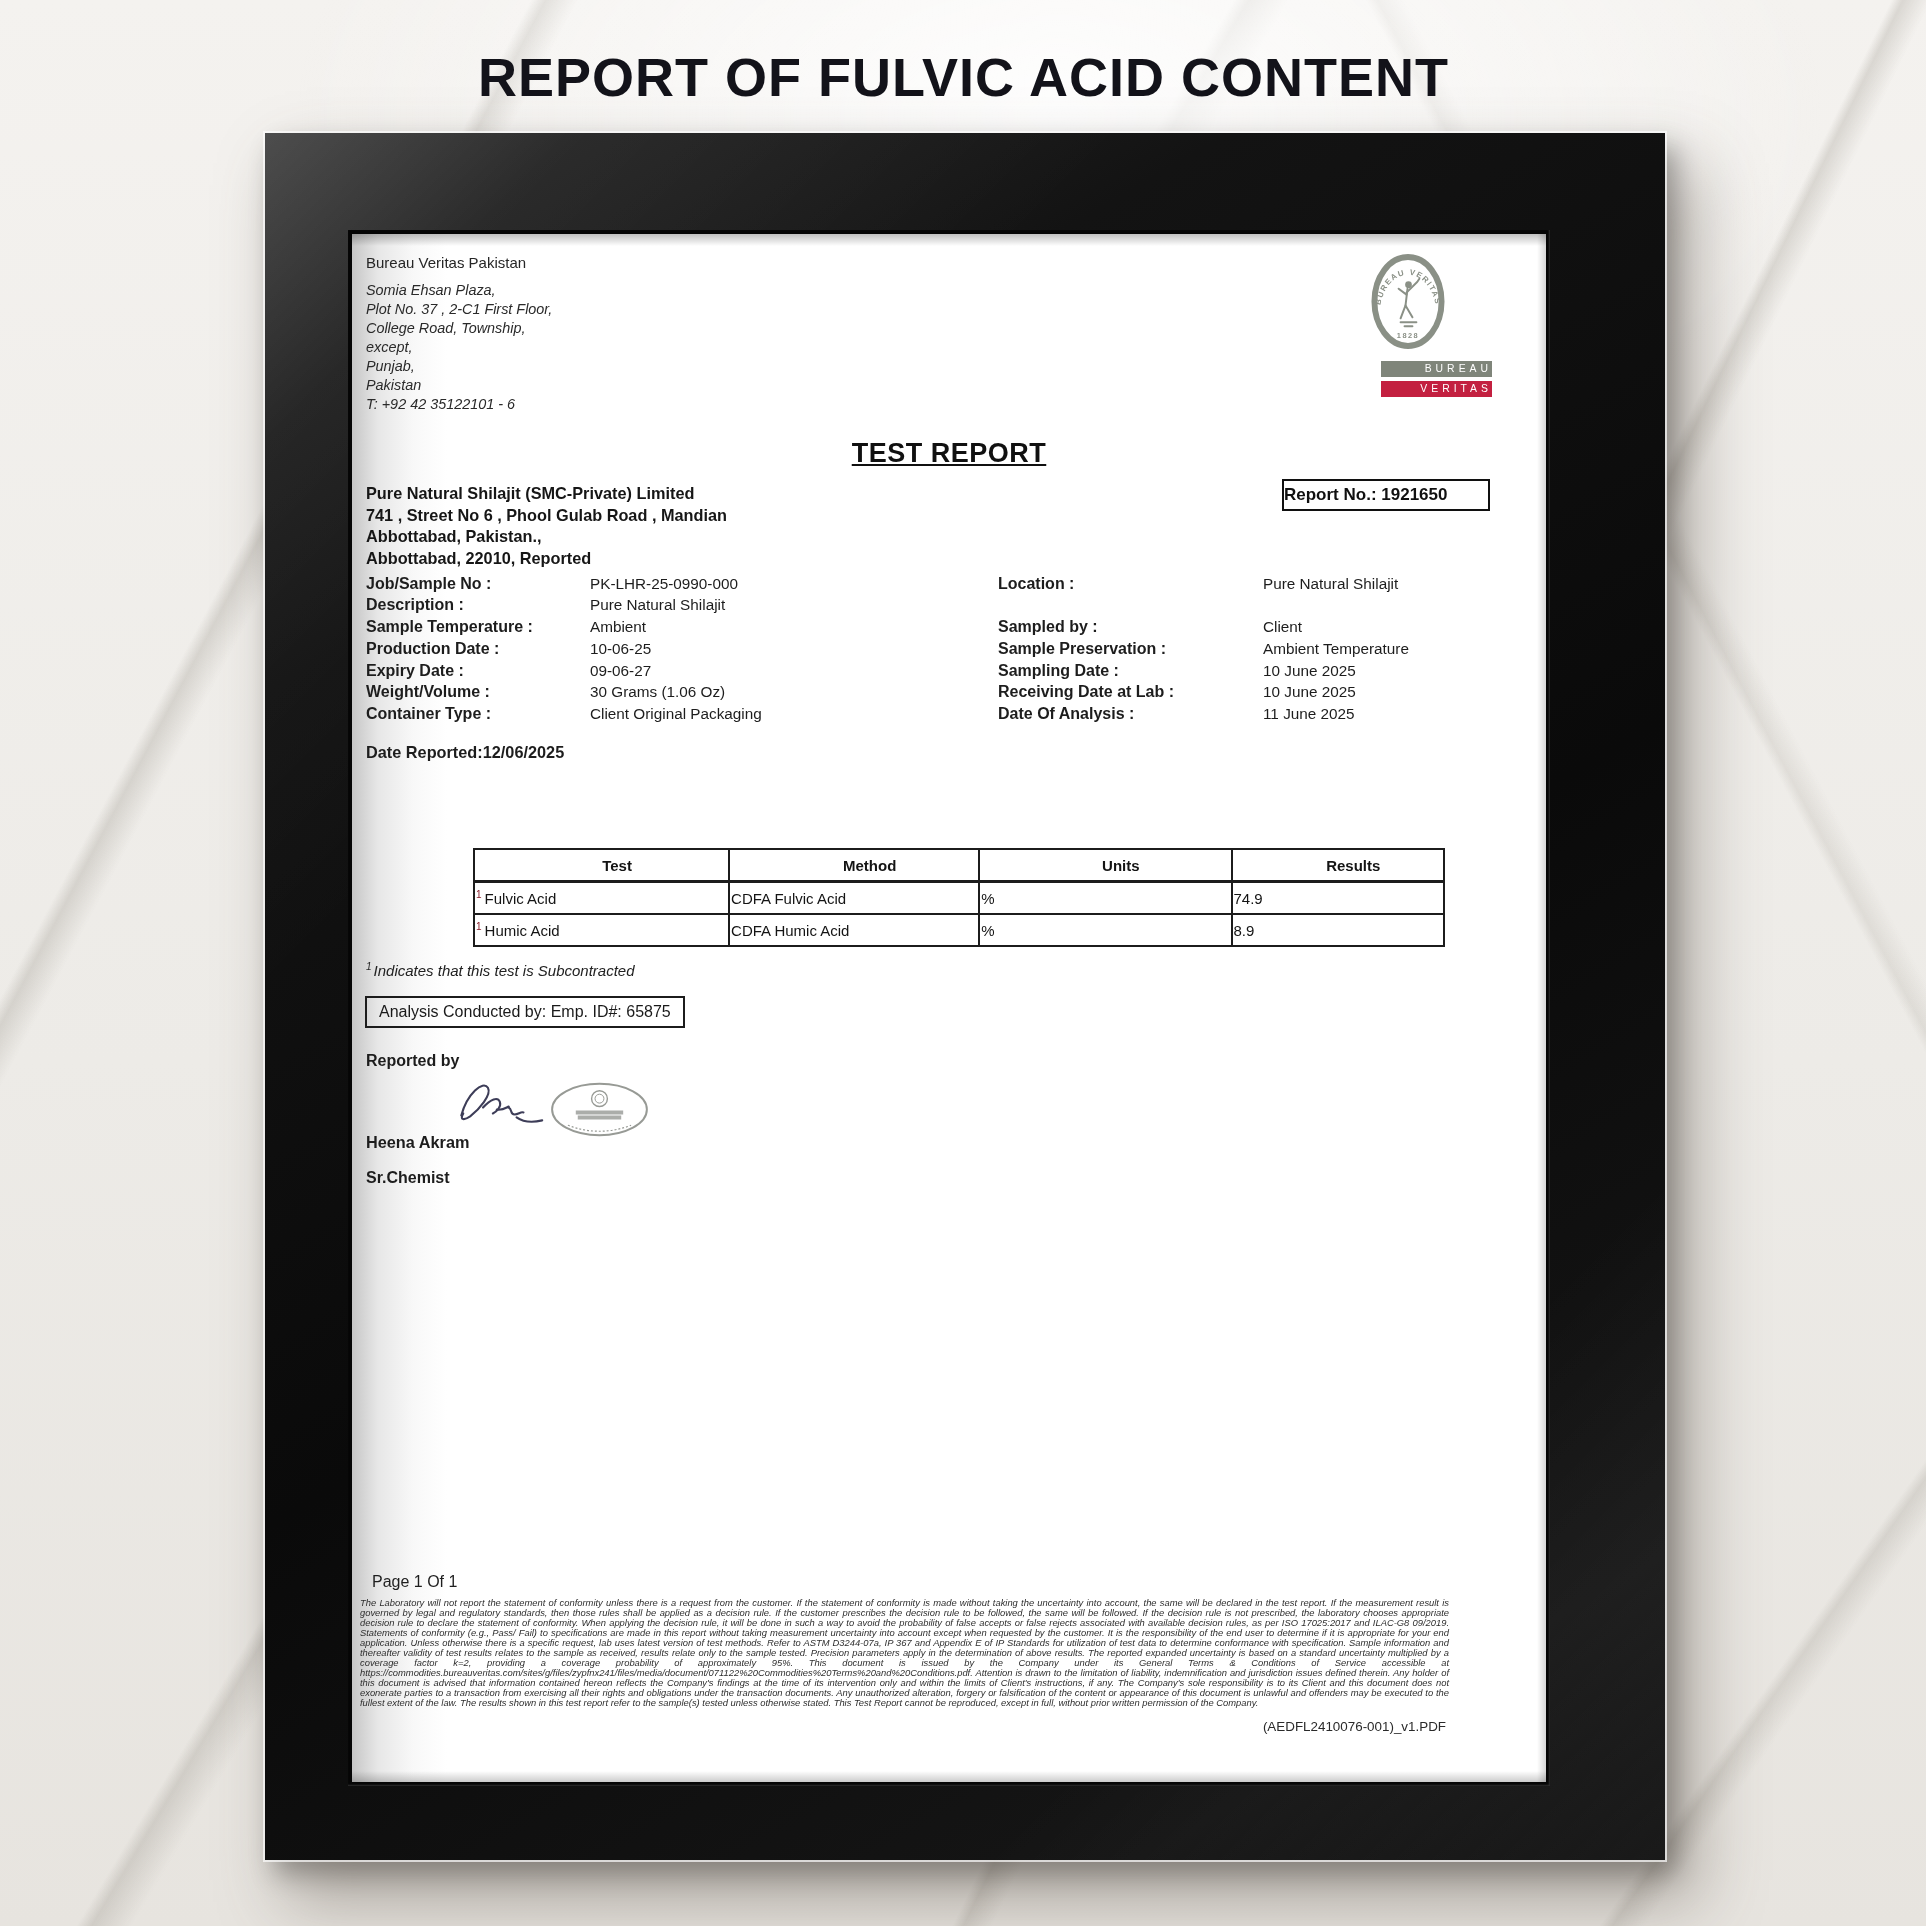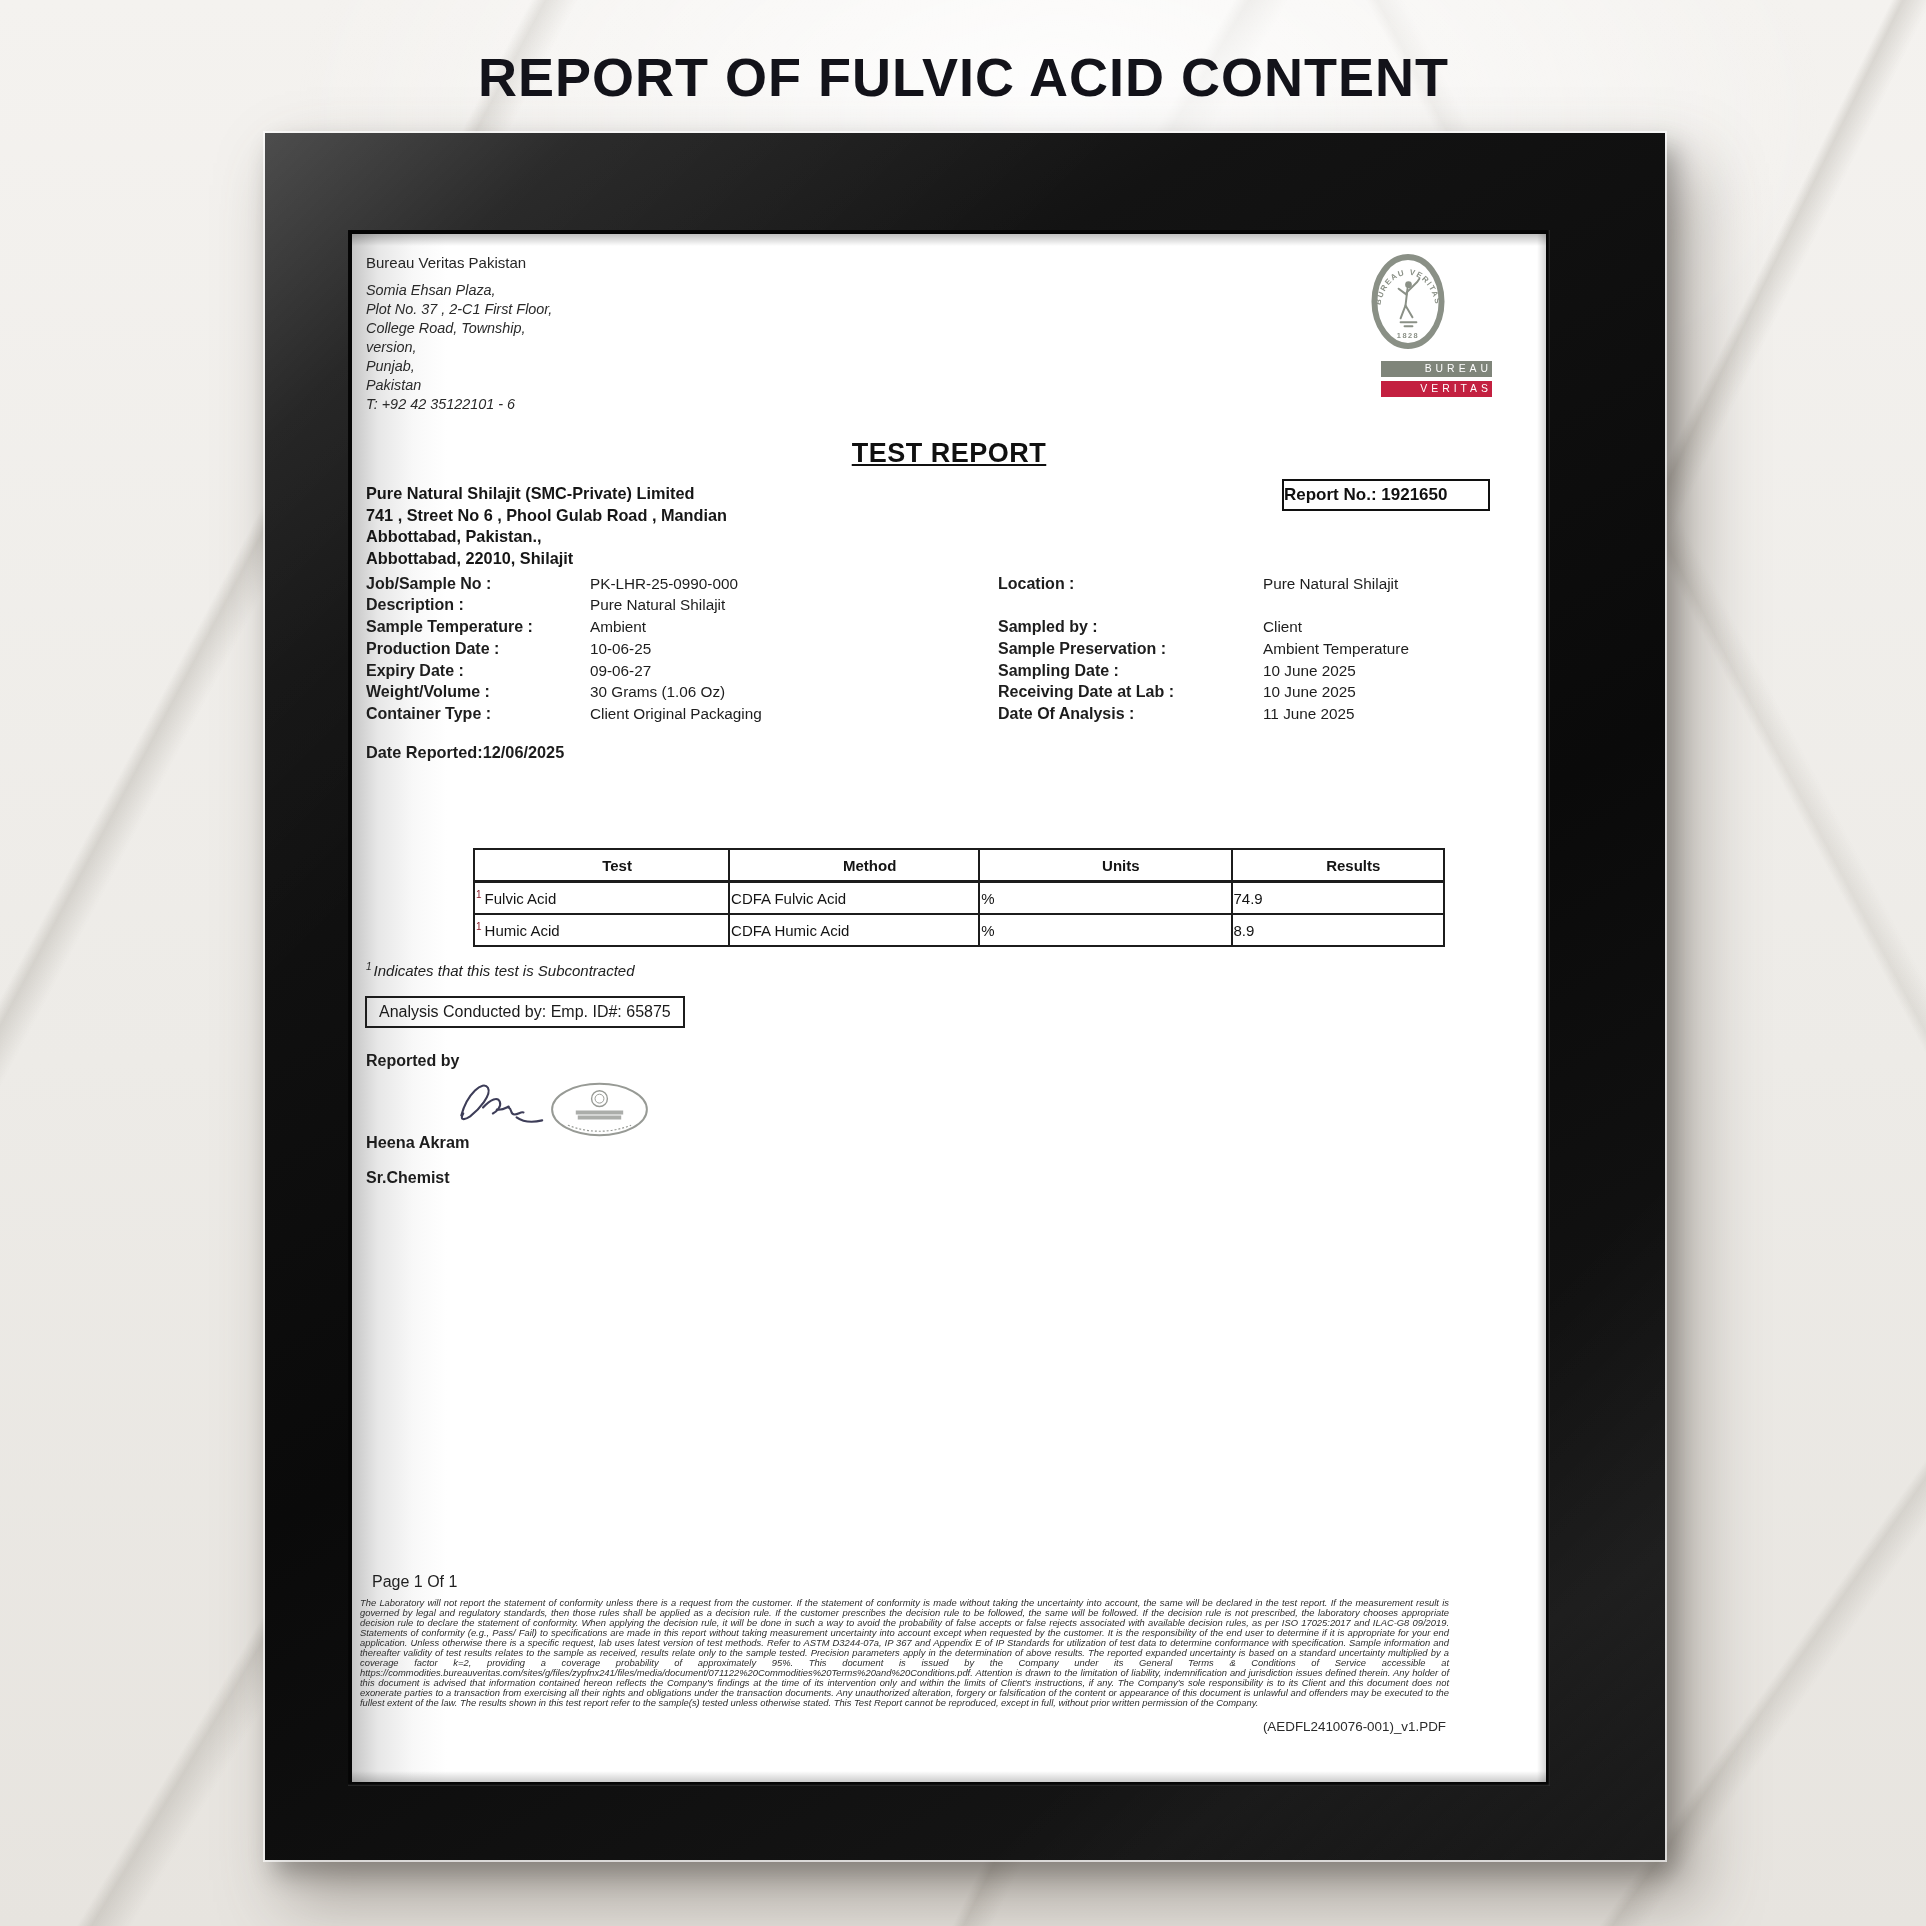--- a/index.html
+++ b/index.html
@@ -93,21 +93,21 @@
 
 <div class="frame">
   <div class="frame-lip"></div>
   <div class="paper">
 
     <div class="abs lab-name">Bureau Veritas Pakistan</div>
     <div class="abs lab-address">
       <span style="display:block">Somia Ehsan Plaza,</span>
       <span style="display:block">Plot No. 37 , 2-C1 First Floor,</span>
       <span style="display:block">College Road, Township,</span>
-      <span style="display:block">version,</span>
+      <span style="display:block">except,</span>
       <span style="display:block">Punjab,</span>
       <span style="display:block">Pakistan</span>
       <span style="display:block">T: +92 42 35122101 - 6</span>
     </div>
 
     <svg class="abs seal" viewBox="0 0 77 100">
       <ellipse cx="38.5" cy="50" rx="34" ry="45" fill="none" stroke="#8a9086" stroke-width="6"></ellipse>
       <path id="sealArc" d="M 10,62 A 28.5 39 0 1 1 67,62" fill="none"></path>
       <text font-size="8" font-weight="bold" fill="#8a9086" letter-spacing="1.4" font-family="Liberation Sans, sans-serif">
         <textPath href="#sealArc" startOffset="50%" text-anchor="middle">BUREAU VERITAS</textPath>
@@ -123,21 +123,21 @@
       <text x="38.5" y="87" font-size="7.5" font-weight="bold" fill="#8a9086" text-anchor="middle" letter-spacing="1.5" font-family="Liberation Sans, sans-serif">1828</text>
     </svg>
     <div class="abs logo-bar bar-bureau" style="background:#7f857a">BUREAU</div>
     <div class="abs logo-bar bar-veritas" style="background:#c32040">VERITAS</div>
 
     <div class="abs report-heading">TEST REPORT</div>
     <div class="abs client-block">
       <span style="display:block">Pure Natural Shilajit (SMC-Private) Limited</span>
       <span style="display:block">741 , Street No 6 , Phool Gulab Road , Mandian</span>
       <span style="display:block">Abbottabad, Pakistan.,</span>
-      <span style="display:block">Abbottabad, 22010, Shilajit</span>
+      <span style="display:block">Abbottabad, 22010, Reported</span>
     </div>
     <div class="abs report-no-box">Report No.: 1921650</div>
 
     <div class="abs frow" style="top:341px">
       <span class="fl">Job/Sample No :</span>
       <span class="fv">PK-LHR-25-0990-000</span>
       <span class="rl">Location :</span>
       <span class="rv">Pure Natural Shilajit</span>
     </div>
     <div class="abs frow" style="top:362px">

